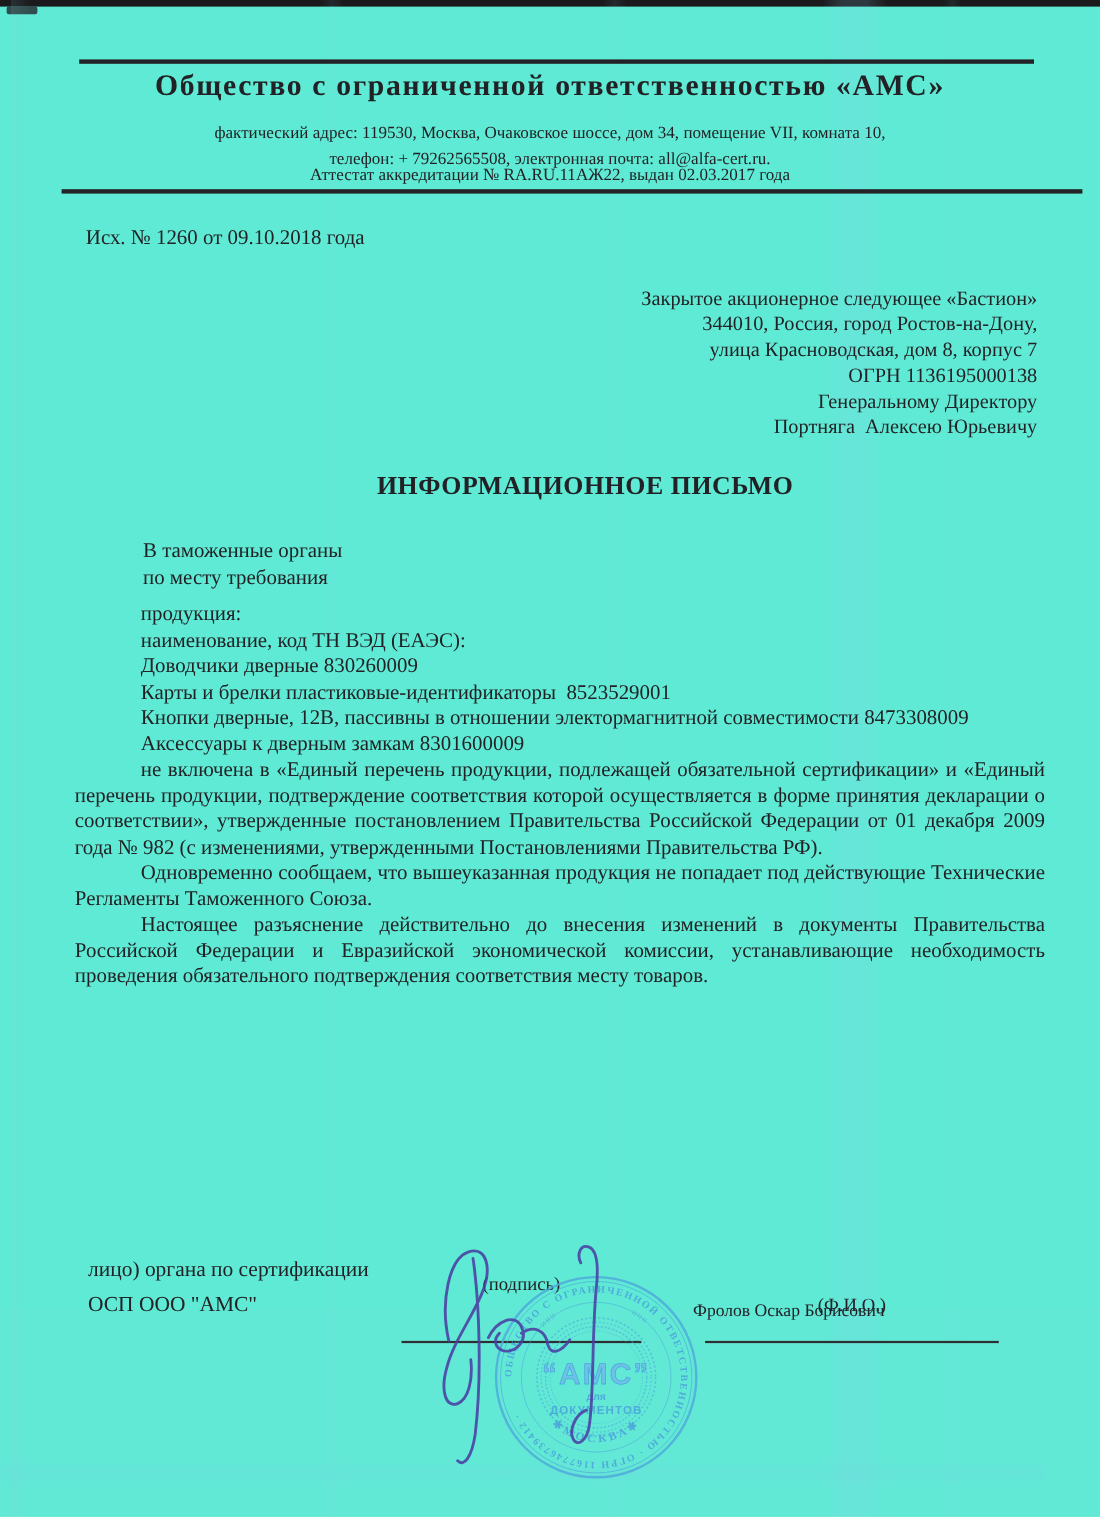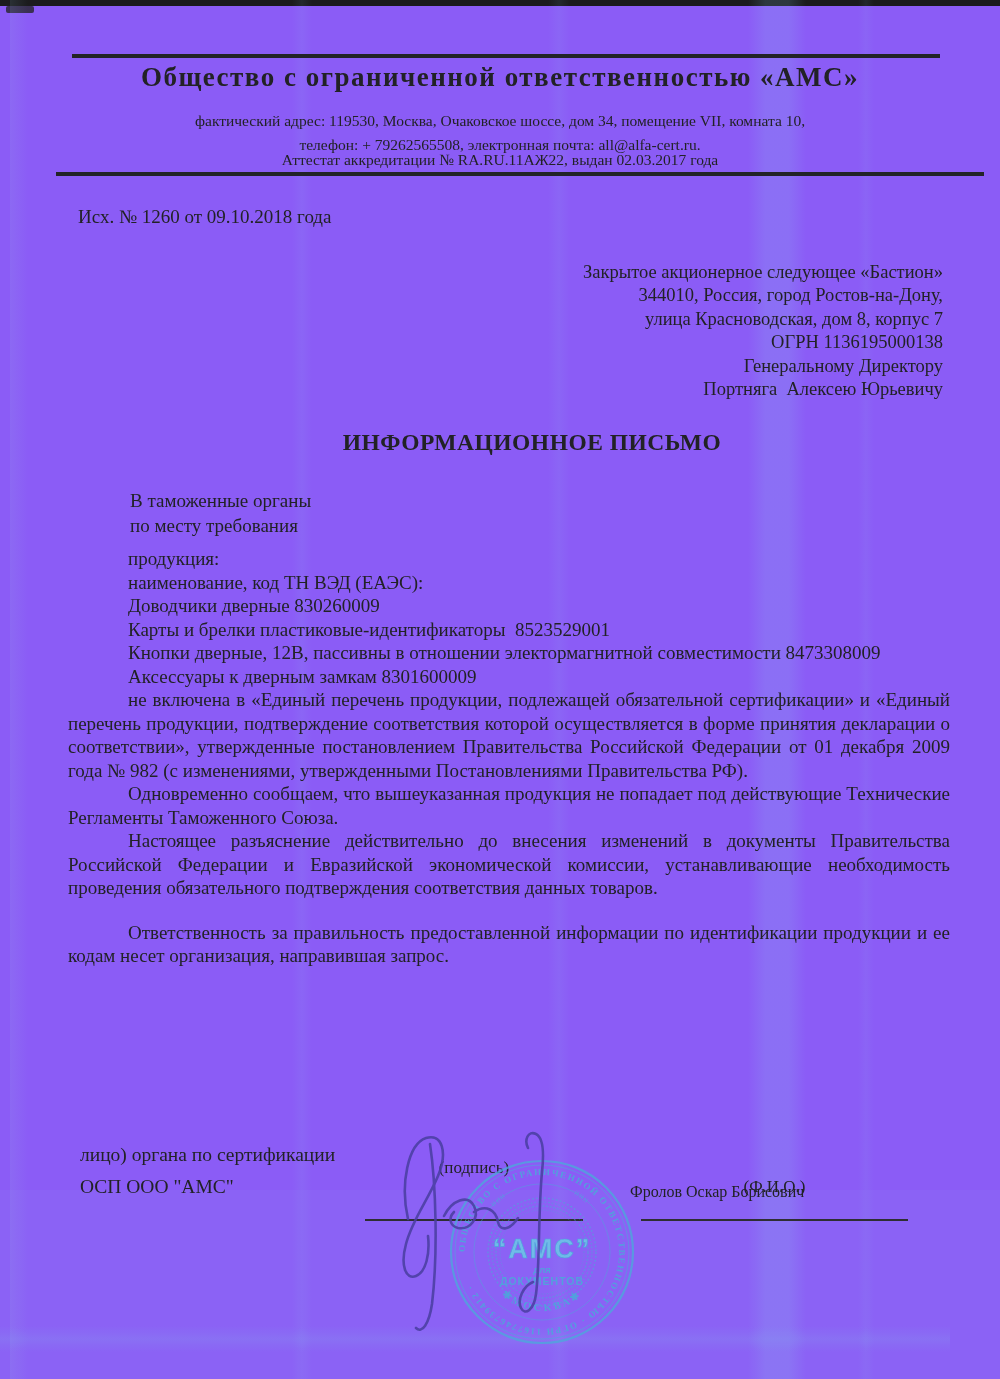--- a/index.html
+++ b/index.html
@@ -1,20 +1,20 @@
 <!DOCTYPE html>
 <html lang="ru"><head>
 <meta charset="utf-8">
 <style>
   html,body{margin:0;padding:0;background:#e8e8e8;}
   .page{
     position:relative;
     width:1000px;height:1379px;
     margin:0 auto;
-    background:#8b5cf6;
+    background:#5eead4;
     font-family:"Liberation Serif","DejaVu Serif",serif;
     color:#222226;
     overflow:hidden;
   }
   
   .top-edge{position:absolute;left:0;top:0;width:1000px;height:6px;background:#1b1b1d;}
   .corner-mark{position:absolute;left:6px;top:6px;width:28px;height:7px;background:#26262a;opacity:.8;border-radius:2px;}
   .streak{position:absolute;top:0;height:100%;pointer-events:none;}
   .streak.v1{left:748px;width:58px;background:linear-gradient(90deg,rgba(140,210,240,0) 0%,rgba(140,210,240,.16) 30%,rgba(140,210,240,.16) 70%,rgba(140,210,240,0) 100%);}
   .streak.v2{left:292px;width:20px;background:linear-gradient(90deg,rgba(140,210,240,0),rgba(140,210,240,.08),rgba(140,210,240,0));}
@@ -104,22 +104,21 @@
 
   <div class="body-text">
     <div class="product-line">продукция:</div>
     <div class="product-line">наименование, код ТН ВЭД (ЕАЭС):</div>
     <div class="product-line">Доводчики дверные 830260009</div>
     <div class="product-line">Карты и брелки пластиковые-идентификаторы  8523529001</div>
     <div class="product-line">Кнопки дверные, 12В, пассивны в отношении электормагнитной совместимости 8473308009</div>
     <div class="product-line">Аксессуары к дверным замкам 8301600009</div>
     <p>не включена в «Единый перечень продукции, подлежащей обязательной сертификации» и «Единый перечень продукции, подтверждение соответствия которой осуществляется в форме принятия декларации о соответствии», утвержденные  постановлением Правительства Российской Федерации от 01 декабря 2009 года № 982 (с изменениями, утвержденными Постановлениями Правительства РФ).</p>
     <p>Одновременно сообщаем, что вышеуказанная продукция не попадает под действующие Технические Регламенты Таможенного Союза.</p>
-    <p>Настоящее разъяснение действительно до внесения изменений в документы Правительства Российской Федерации и Евразийской экономической комиссии, устанавливающие необходимость проведения обязательного подтверждения соответствия данных товаров.</p>
-    <p class="p-resp">Ответственность за правильность предоставленной информации по идентификации продукции и ее кодам несет организация, направившая запрос.</p>
+    <p>Настоящее разъяснение действительно до внесения изменений в документы Правительства Российской Федерации и Евразийской экономической комиссии, устанавливающие необходимость проведения обязательного подтверждения соответствия месту товаров.</p>
   </div>
 
   <div class="signer-title">
     <div>лицо) органа по сертификации</div>
     <div>ОСП ООО "АМС"</div>
   </div>
 
   <div class="sig-line left"></div>
   <div class="sig-line right"></div>
   <div class="sig-caption left">(подпись)</div>

